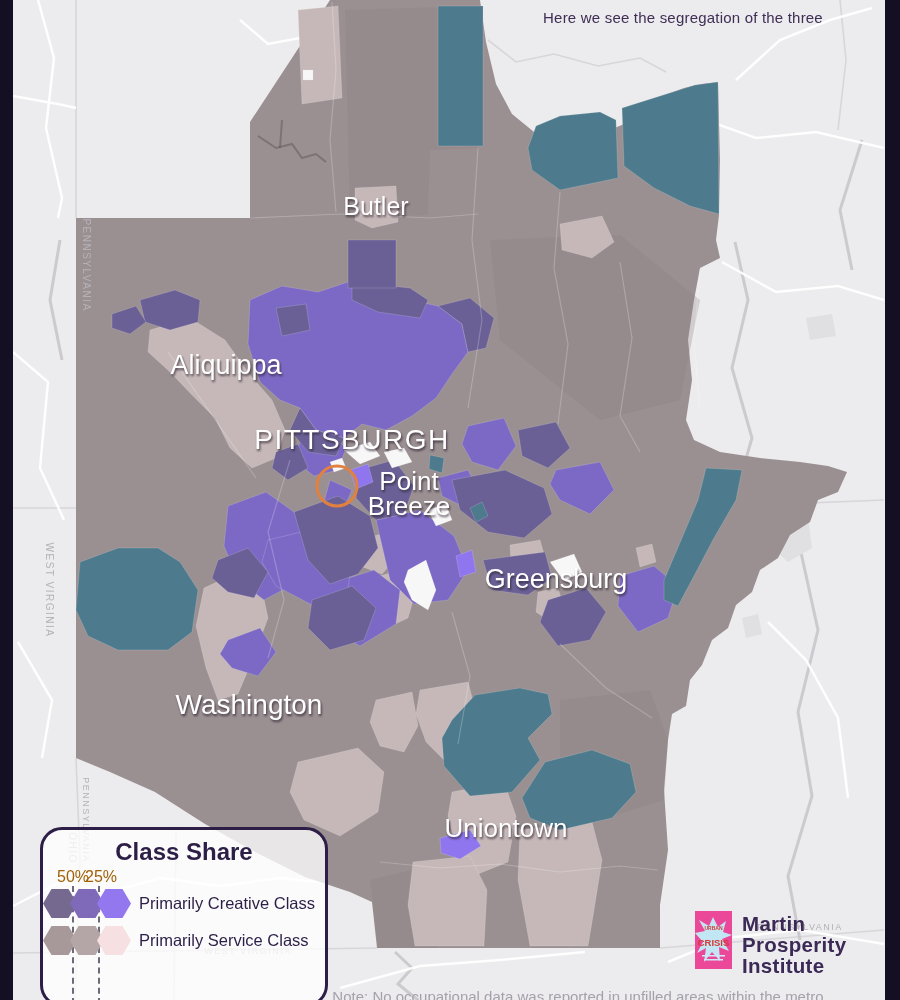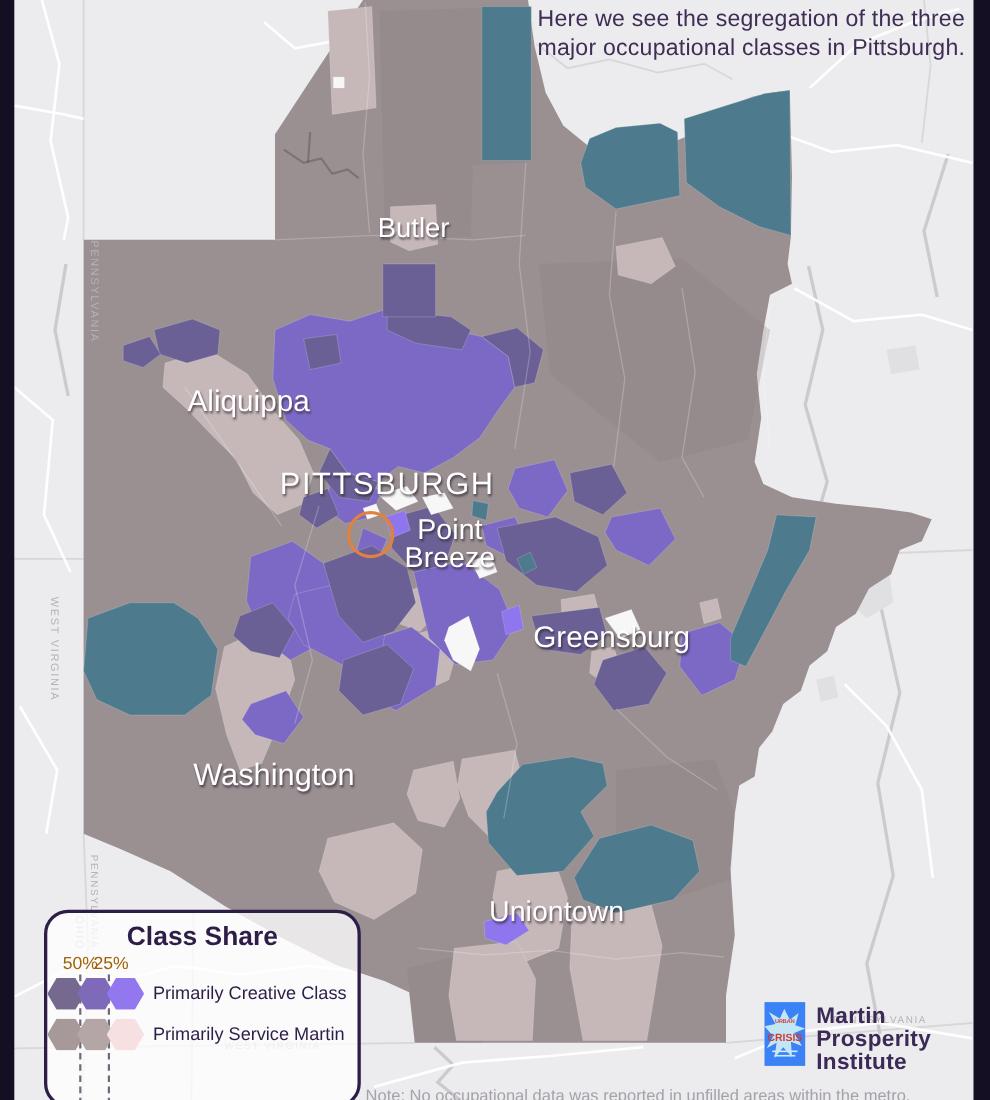--- a/index.html
+++ b/index.html
@@ -3,37 +3,37 @@
 <meta charset="utf-8">
 <style>
   html,body{margin:0;padding:0;background:#ffffff;}
   #stage{position:relative;width:900px;height:1000px;overflow:hidden;background:#ecebed;
          font-family:"Liberation Sans",sans-serif;}
   #mapsvg{position:absolute;left:0;top:0;}
   svg text.city{fill:#ffffff;font-family:"Liberation Sans",sans-serif;
                 filter:drop-shadow(1.5px 2px 1px rgba(45,35,48,.75));}
   svg text.state{fill:#b5b2b8;font-family:"Liberation Sans",sans-serif;letter-spacing:1.5px;}
   .header{position:absolute;left:478px;top:5px;width:410px;text-align:center;
-          font-size:21px;line-height:26px;color:#3f2d55;letter-spacing:.2px;}
+          font-size:15px;line-height:26px;color:#3f2d55;letter-spacing:.2px;}
   .header div{white-space:nowrap;}
   .legend{position:absolute;left:40px;top:827px;width:288px;height:180px;
           background:rgba(255,255,255,.78);border:3px solid #2d1e47;border-radius:22px;
           box-sizing:border-box;}
   .legend-title{text-align:center;margin-top:8px;font-weight:700;font-size:24px;color:#2d1e47;}
   .th{position:absolute;top:38px;font-size:16px;color:#a16207;transform:translateX(-50%);}
   .t1{left:30px}.t2{left:58px}
   .dash{position:absolute;top:56px;bottom:0;width:0;border-left:2px dashed #6f6878;}
   .d1{left:29px}.d2{left:55px}
   .lrows{position:absolute;top:55px;left:0;right:0;}
   .lrow{display:flex;align-items:center;height:37px;}
   .hex{width:34px;height:29px;margin-right:-7px;flex:none;
        clip-path:polygon(0 50%,25% 0,75% 0,100% 50%,75% 100%,25% 100%);}
   .lrow .lab{margin-left:15px;font-size:16.5px;color:#2d1e47;white-space:nowrap;}
   .logo{position:absolute;left:695px;top:911px;display:flex;gap:10px;}
-  .book{width:37px;height:58px;background:#3b82f6;flex:none;}
+  .book{width:37px;height:58px;background:#ec4899;flex:none;}
   .org{font-weight:700;font-size:20.5px;line-height:21px;color:#3c2a56;letter-spacing:.3px;padding-top:2px;}
   .note{position:absolute;left:300px;top:988px;width:560px;text-align:center;
         font-size:15px;color:#a5a1aa;white-space:nowrap;}
 </style>
 </head>
 <body>
 
 <div id="stage">
   <svg id="mapsvg" width="900" height="1000">
       <rect x="0" y="0" width="900" height="1000" fill="#ecebed"></rect>
@@ -163,41 +163,40 @@
       <text x="352" y="449" font-size="28" text-anchor="middle" class="city" letter-spacing="1.5">PITTSBURGH</text>
       <text x="409" y="490" font-size="26" text-anchor="middle" class="city" letter-spacing="0">Point</text>
       <text x="409" y="515" font-size="26" text-anchor="middle" class="city" letter-spacing="0">Breeze</text>
       <text x="556" y="588" font-size="27" text-anchor="middle" class="city" letter-spacing="0">Greensburg</text>
       <text x="249" y="714" font-size="28" text-anchor="middle" class="city" letter-spacing="0">Washington</text>
       <text x="506" y="837" font-size="26" text-anchor="middle" class="city" letter-spacing="0">Uniontown</text>
     </svg>
 
   <div class="header">
     <div>Here we see the segregation of the three</div>
-    <div>major occupational classes in Pittsburgh.</div>
   </div>
 
   <div class="legend">
     <div class="legend-title">Class Share</div>
     <span class="th t1">50%</span>
     <span class="th t2">25%</span>
     <div class="dash d1"></div>
     <div class="dash d2"></div>
     <div class="lrows" id="legend-rows">
         <div class="lrow">
           <span class="hex" style="background: rgb(117, 105, 143);"></span>
           <span class="hex" style="background: rgb(126, 106, 184);"></span>
           <span class="hex" style="background: rgb(146, 119, 238);"></span>
           <span class="lab">Primarily Creative Class</span>
         </div>
         <div class="lrow">
           <span class="hex" style="background: rgb(167, 152, 153);"></span>
           <span class="hex" style="background: rgb(180, 166, 166);"></span>
           <span class="hex" style="background: rgb(246, 224, 225);"></span>
-          <span class="lab">Primarily Service Martin</span>
+          <span class="lab">Primarily Service Class</span>
         </div>
       </div>
   </div>
 
   <div class="logo">
     <div class="book">
       <svg width="37" height="58">
         <polygon points="18,6 23,16 31,10 28,21 37,24 27,28 34,40 24,36 25,50 17,41 9,51 11,37 2,42 8,31 0,22 10,20 4,9 14,15" fill="#c3e6f5"></polygon>
         <text x="18.5" y="19" text-anchor="middle" font-size="5" font-weight="bold" fill="#d23a34">URBAN</text>
         <text x="18.5" y="35" text-anchor="middle" font-size="9.5" font-weight="bold" fill="#d23a34">CRISIS</text>

